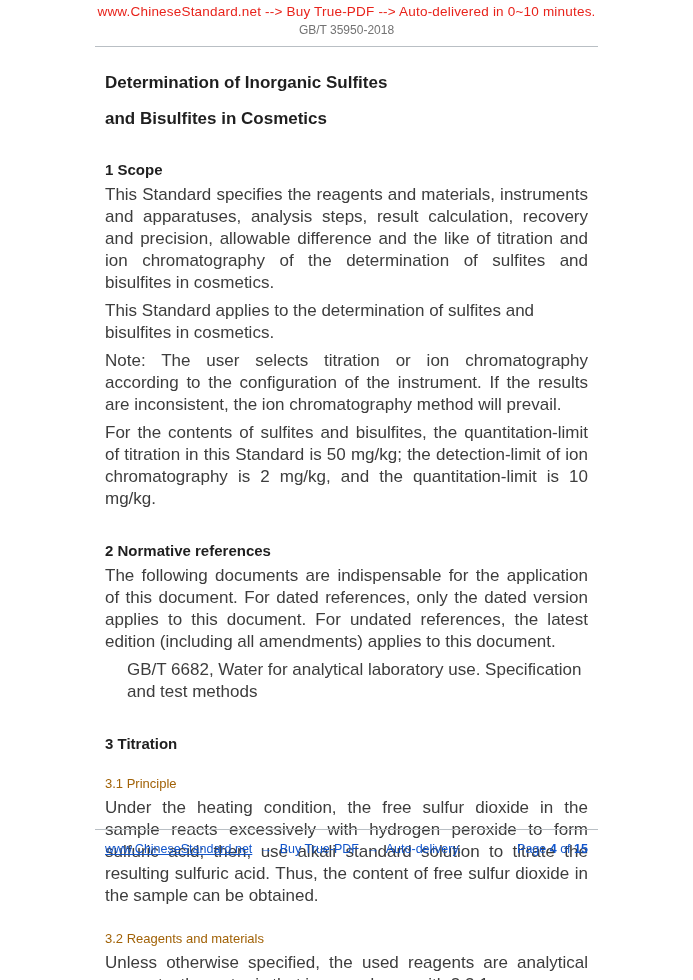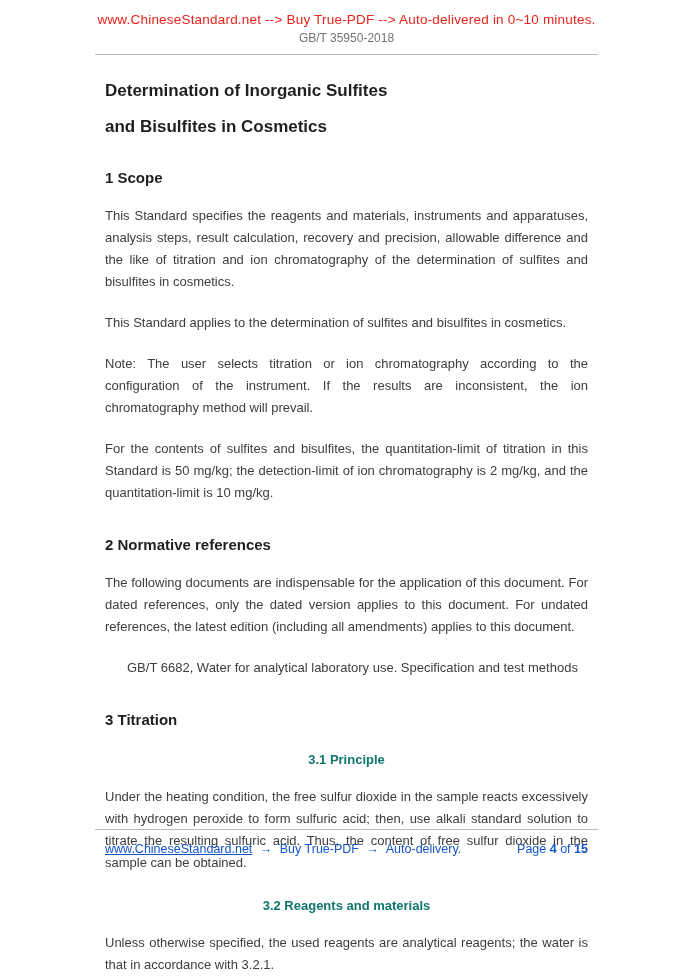--- a/index.html
+++ b/index.html
@@ -4,21 +4,21 @@
 <style>
   * { margin: 0; padding: 0; box-sizing: border-box; }
   html, body { background: #ffffff; }
   body {
     width: 693px; height: 980px;
     font-family: "Liberation Sans", sans-serif;
     color: #3d3d3d;
     position: relative;
     overflow: hidden;
   }
-  .page { width: 693px; height: 876px; position: relative; padding-top: 12px; }
+  .page { width: 693px; height: 876px; position: relative; padding-top: 4px; }
 
   
   .banner {
     text-align: center;
     font-size: 13.5px;
     color: #e8231b;
     letter-spacing: 0.2px;
   }
   .std-number {
     text-align: center;
@@ -43,30 +43,29 @@
   .doc-title.second { margin-top: 16px; }
 
   .h1 {
     font-size: 15px;
     font-weight: bold;
     color: #1f1f1f;
     margin-top: 32px;
   }
   .h2 {
     font-size: 13px;
-    font-weight: bold;
-    color: #0f766e;
+    font-weight: normal;
+    color: #a16207;
     margin-top: 24px;
-    text-align: center;
   }
   .para {
-    font-size: 13px;
+    font-size: 17px;
     line-height: 22px;
     text-align: justify;
-    margin-top: 19px;
+    margin-top: 6px;
   }
   .para.single { text-align: left; }
   .reference { padding-left: 22px; text-align: left; }
 
   
   .footer {
     position: absolute;
     left: 0; right: 0;
     bottom: 20px;
   }

